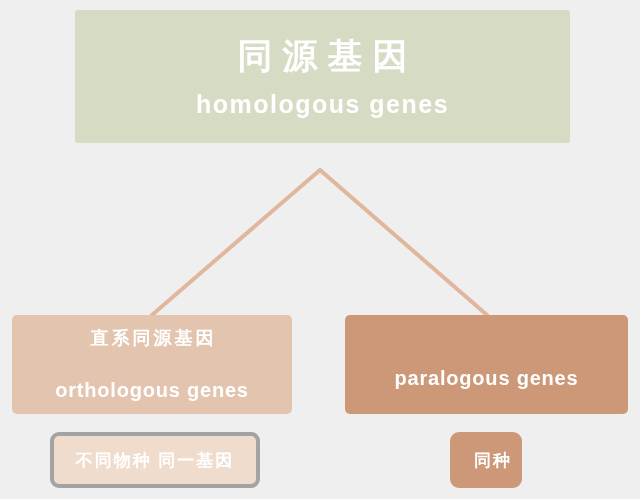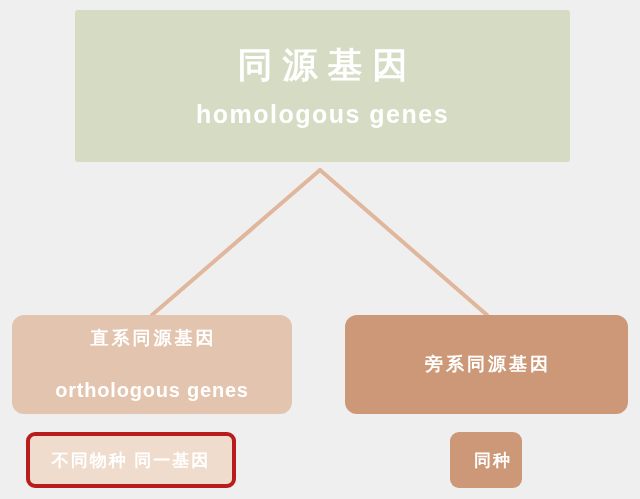--- a/index.html
+++ b/index.html
@@ -37,21 +37,21 @@
     justify-content: center;
     text-align: center;
     color: #ffffff;
   }
 
   
   .node-root {
     left: 75px;
     top: 10px;
     width: 495px;
-    height: 152px;
+    height: 133px;
     background: #d6dbc4;
     border-radius: 3px;
   }
   .node-root .node-title {
     font-size: 35px;
     font-weight: bold;
     letter-spacing: 10px;
     text-indent: 10px;
     line-height: 1.25;
   }
@@ -60,21 +60,21 @@
     font-weight: bold;
     letter-spacing: 1.5px;
     margin-top: 12px;
     line-height: 1.2;
   }
 
   
   .node-child {
     top: 315px;
     height: 99px;
-    border-radius: 12px;
+    border-radius: 5px;
   }
   .node-child .node-title {
     font-size: 18px;
     font-weight: bold;
     letter-spacing: 3px;
     text-indent: 3px;
     line-height: 1.3;
   }
   .node-child .node-sub {
     font-size: 20px;
@@ -98,26 +98,26 @@
   .badge {
     position: absolute;
     box-sizing: border-box;
     display: flex;
     align-items: center;
     justify-content: center;
     text-align: center;
     border-radius: 9px;
   }
   .badge-left {
-    left: 26px;
+    left: 50px;
     top: 432px;
     width: 210px;
     height: 56px;
     background: #f0dccd;
-    border: 4px solid #b91c1c;
+    border: 4px solid #a3a3a3;
   }
   .badge-left .badge-text {
     font-size: 17px;
     font-weight: bold;
     letter-spacing: 2px;
     color: #ffffff;
     white-space: nowrap;
   }
   .badge-right {
     left: 450px;
@@ -149,21 +149,21 @@
     <div class="node-title">同源基因</div>
     <div class="node-sub">homologous genes</div>
   </div>
 
   <div class="node node-child node-left">
     <div class="node-title">直系同源基因</div>
     <div class="node-sub">orthologous genes</div>
   </div>
 
   <div class="node node-child node-right">
-    <div class="node-title">旁系同源基因</div>
+    <div class="node-sub">paralogous genes</div>
   </div>
 
   <div class="badge badge-left">
     <div class="badge-text">不同物种 同一基因</div>
   </div>
 
   <div class="badge badge-right">
     <div class="badge-text">同种</div>
   </div>
 

